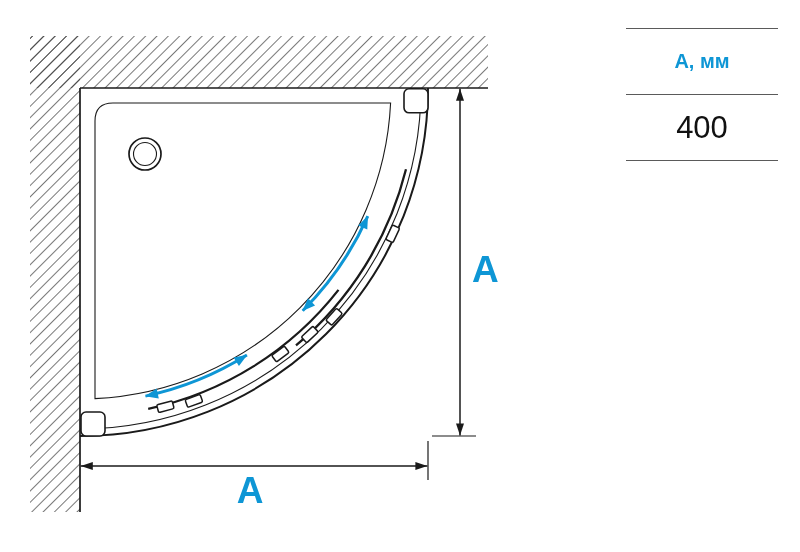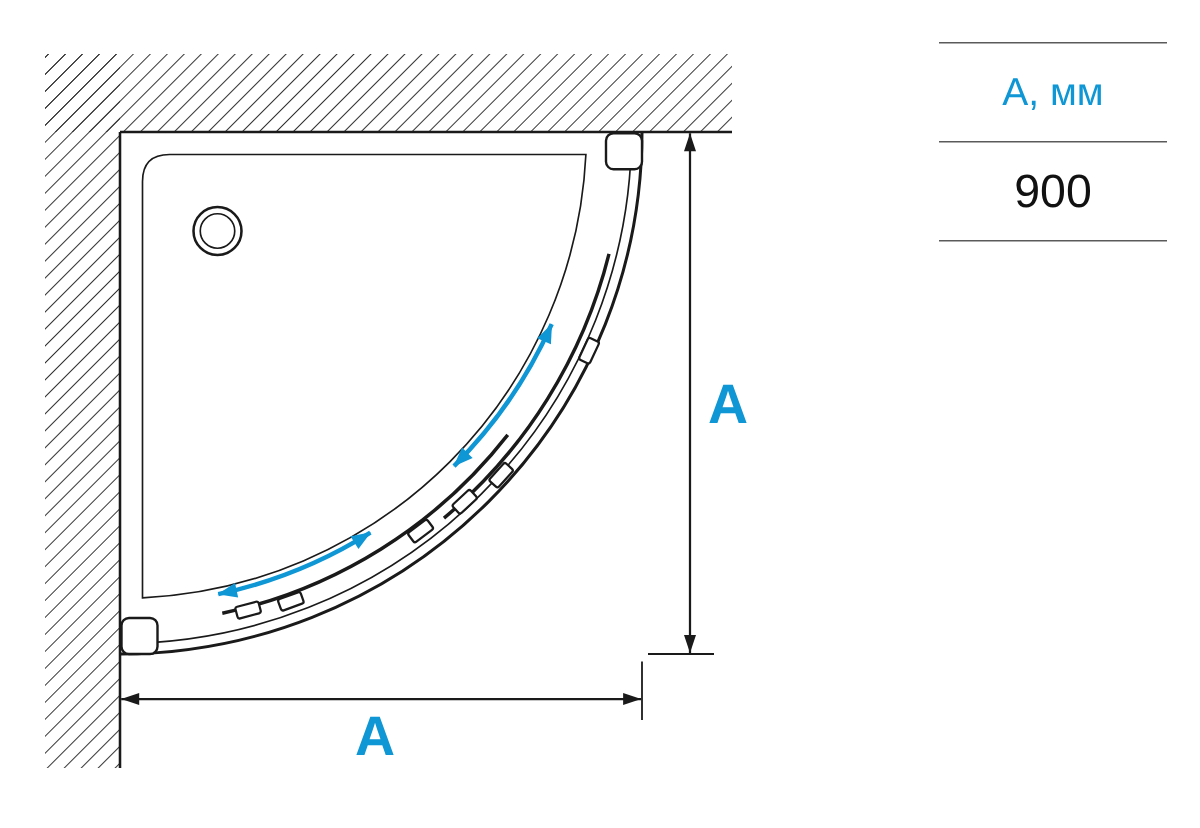--- a/index.html
+++ b/index.html
@@ -9,21 +9,21 @@
     --table-line:#5a5a5a;
   }
   html,body{margin:0;padding:0;background:#fff;}
   .stage{
     position:relative;width:800px;height:552px;overflow:hidden;
     font-family:"Liberation Sans",sans-serif;background:#fff;
   }
   .diagram-svg{position:absolute;left:0;top:0;}
   .spec-table{position:absolute;left:626px;top:28px;width:152px;text-align:center;}
   .spec-row{height:65px;display:flex;align-items:center;justify-content:center;border-top:1px solid var(--table-line);}
-  .spec-header{color:var(--accent-blue);font-weight:normal;font-size:26px;}
+  .spec-header{color:var(--accent-blue);font-weight:bold;font-size:20px;}
   .spec-value{color:#111;font-size:31px;border-bottom:1px solid var(--table-line);}
   .dim-label{font-family:"Liberation Sans",sans-serif;font-weight:bold;font-size:37px;fill:var(--accent-blue);}
   .thin{stroke:var(--line-dark);stroke-width:1.1;fill:none;}
   .mid{stroke:var(--line-dark);stroke-width:2;fill:none;}
   .dimline{stroke:var(--line-dark);stroke-width:1.5;fill:none;}
   .bluearrow{stroke:var(--accent-blue);stroke-width:3;fill:none;}
 </style>
 </head>
 <body>
 
@@ -93,16 +93,16 @@
 
     <g>
       <line x1="428" y1="441" x2="428" y2="480" class="dimline" style="stroke-width:1.2"></line>
       <line x1="80.8" y1="466" x2="427.4" y2="466" class="dimline" marker-start="url(#dimArrow)" marker-end="url(#dimArrow)"></line>
       <text x="250" y="503" text-anchor="middle" class="dim-label">А</text>
     </g>
   </svg>
 
   <div class="spec-table">
     <div class="spec-row spec-header">А, мм</div>
-    <div class="spec-row spec-value">900</div>
+    <div class="spec-row spec-value">400</div>
   </div>
 
 </div>
 
 </body></html>

